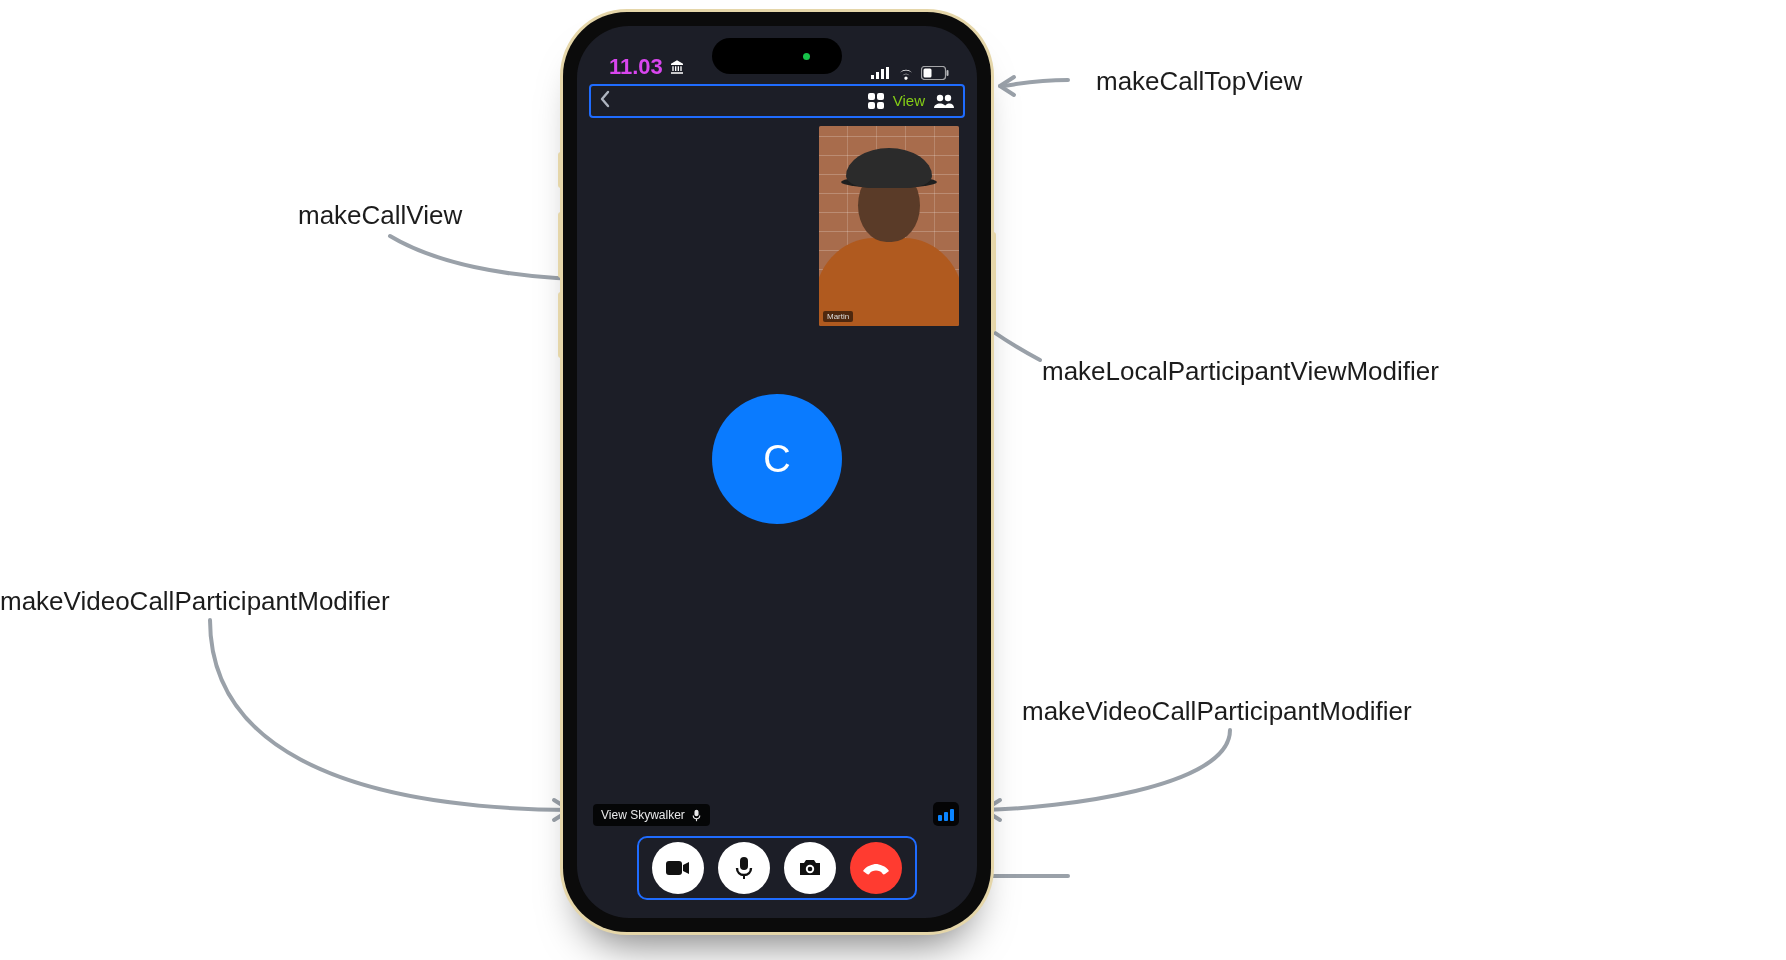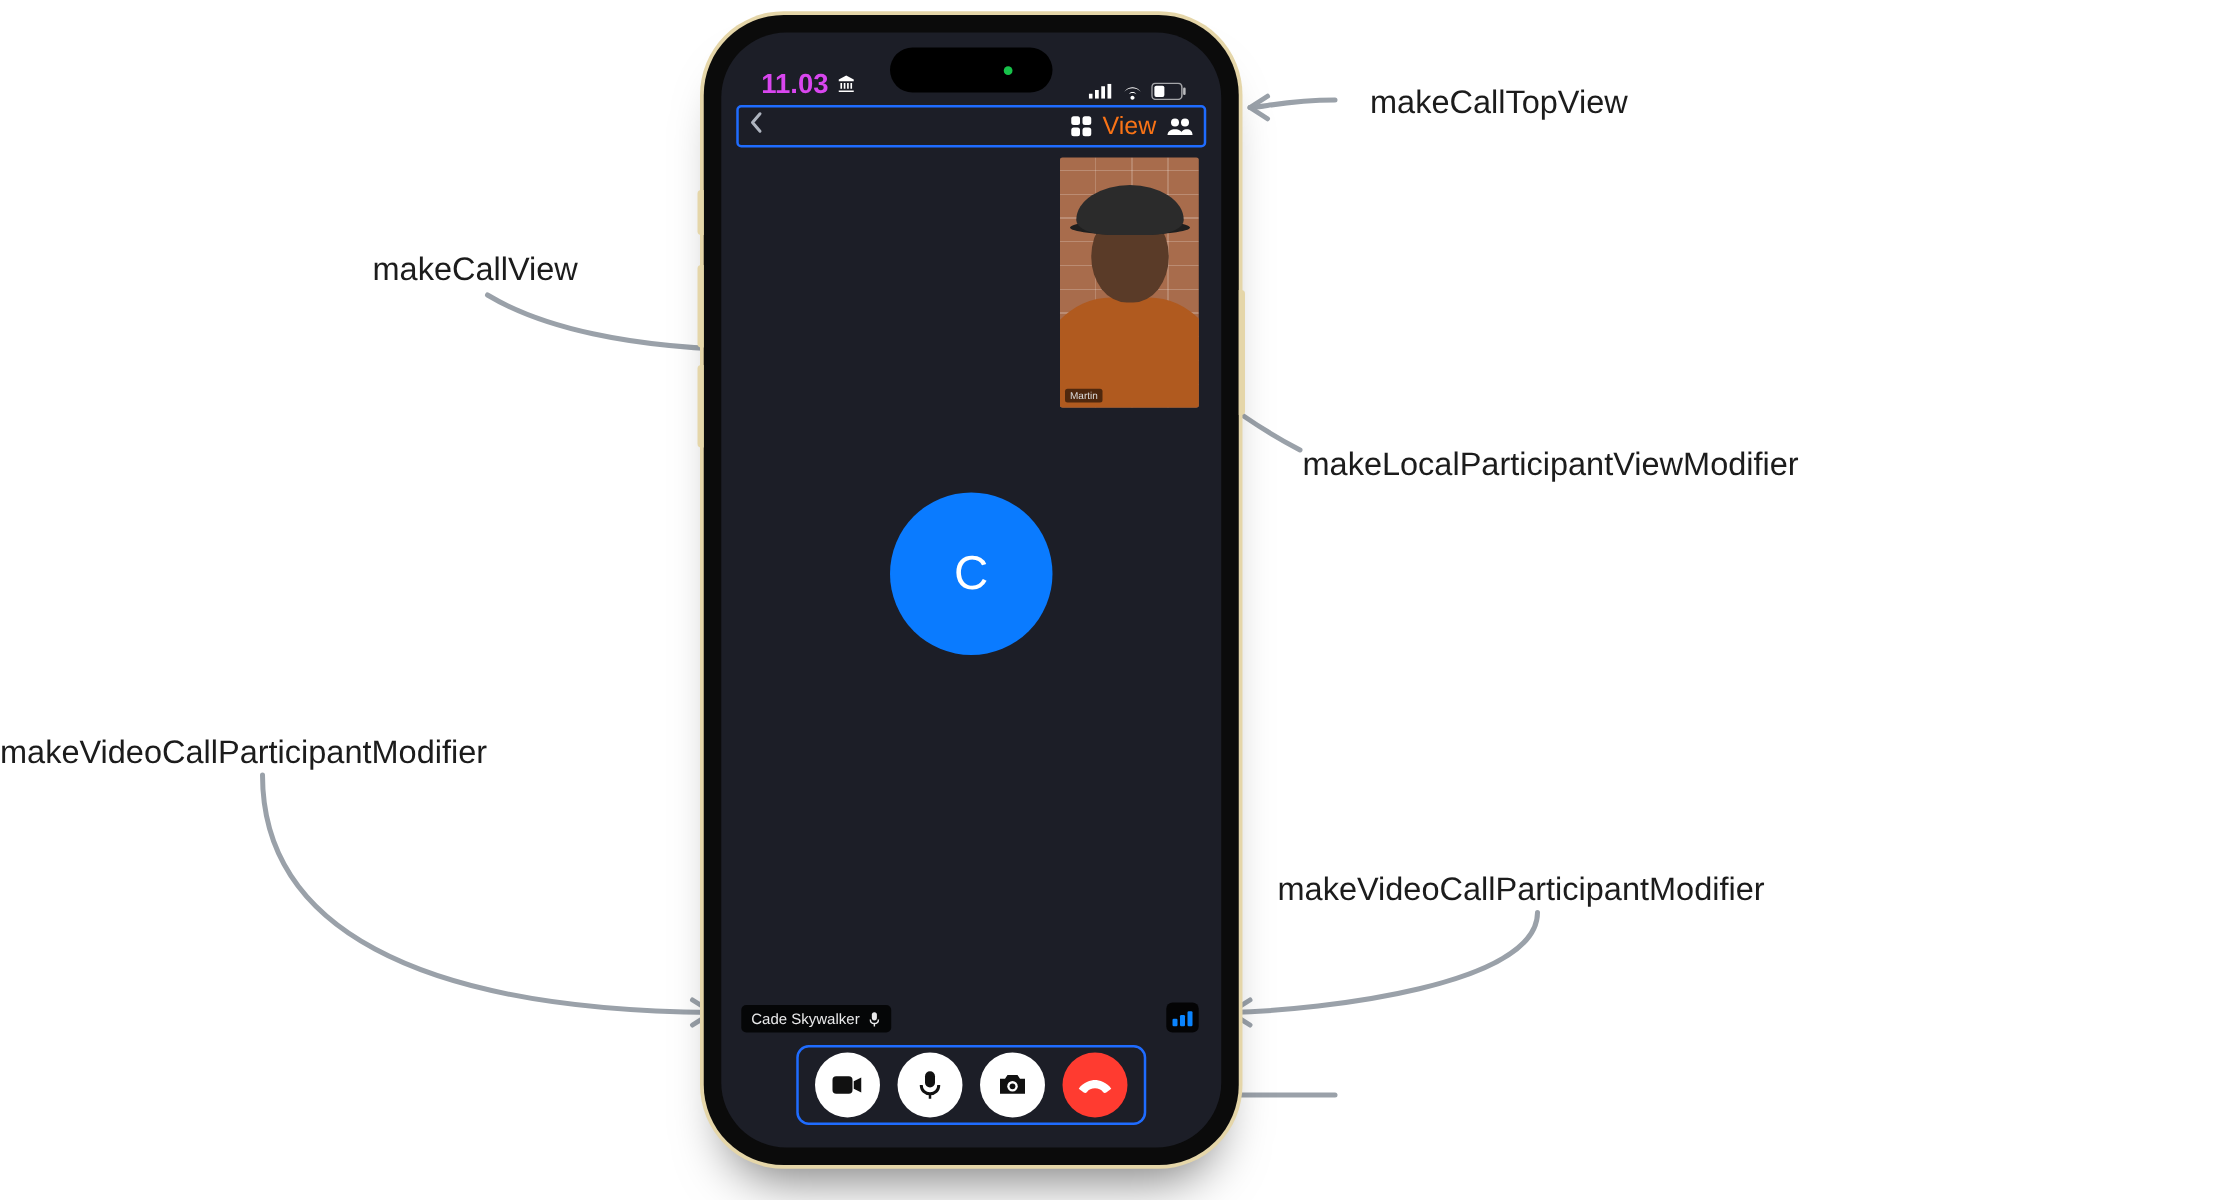--- a/index.html
+++ b/index.html
@@ -15,25 +15,25 @@
   .screen{position:relative;width:100%;height:100%;border-radius:52px;background:#1c1e27;overflow:hidden;}
   .notch{position:absolute;left:50%;top:12px;transform:translateX(-50%);width:130px;height:36px;background:#000;border-radius:20px;z-index:20;display:flex;align-items:center;justify-content:flex-end;padding-right:32px;}
   .notch .dot{width:7px;height:7px;border-radius:50%;background:#17c24a;}
   .statusbar{position:absolute;left:0;right:0;top:0;height:54px;display:flex;align-items:flex-end;justify-content:space-between;padding:0 28px 0 32px;color:#d946ef;font-weight:600;font-size:22px;z-index:15;}
   .sb-left{display:flex;align-items:center;gap:6px;}
   .sb-right{display:flex;align-items:center;gap:6px;}
   .sb-right svg{display:block;}
   
   .topview{position:absolute;left:12px;right:12px;top:58px;height:34px;border:2px solid #1f6cff;border-radius:4px;display:flex;align-items:center;justify-content:space-between;padding:0 8px;z-index:12;}
   .topview .back{color:#b9c0cc;font-size:20px;}
-  .topview .tv-right{display:flex;align-items:center;gap:8px;color:#f97316;font-size:20px;}
+  .topview .tv-right{display:flex;gap:8px;color:#84cc16;font-size:15px;}
   .tv-right .tile{display:inline-flex;align-items:center;}
   .tv-right svg{display:block;}
   
-  .pip{position:absolute;right:18px;top:100px;width:111px;height:200px;background:#7d4e3a;border-radius:2px;overflow:hidden;}
+  .pip{position:absolute;right:18px;top:100px;width:140px;height:200px;background:#7d4e3a;border-radius:2px;overflow:hidden;}
   .pip .wall{position:absolute;inset:0;background:linear-gradient(#a86c4c 0 100%);} 
   .pip .wall::before{content:"";position:absolute;inset:0;background:
     repeating-linear-gradient(0deg,transparent 0 18px,rgba(255,255,255,.22) 18px 19px),
     repeating-linear-gradient(90deg,transparent 0 28px,rgba(255,255,255,.18) 28px 29px);}
   .pip .head{position:absolute;left:50%;top:40px;transform:translateX(-50%);width:62px;height:76px;background:#5a3b28;border-radius:50% 50% 46% 46%/52% 52% 48% 48%;}
   .pip .cap{position:absolute;left:50%;top:22px;transform:translateX(-50%);width:86px;height:40px;background:#2b2b2b;border-radius:50% 50% 30% 30%/70% 70% 30% 30%;}
   .pip .capbrim{position:absolute;left:50%;top:50px;transform:translateX(-50%);width:96px;height:12px;background:#1f1f1f;border-radius:50%;}
   .pip .body{position:absolute;left:50%;top:112px;transform:translateX(-50%);width:150px;height:110px;background:#b05a1f;border-radius:40% 40% 10% 10%/60% 60% 10% 10%;}
   .pip .tag{position:absolute;left:4px;bottom:4px;background:rgba(0,0,0,.55);color:#ddd;font-size:8px;padding:1px 4px;border-radius:2px;}
   
@@ -159,21 +159,21 @@
         <div class="capbrim"></div>
         <div class="cap"></div>
         <div class="tag">Martin</div>
       </div>
 
       <div class="avatar">
         <span>C</span>
       </div>
 
       <div class="name-chip">
-        <span>Cade Skywalker</span>
+        <span>View Skywalker</span>
         <svg width="11" height="13" viewBox="0 0 12 16">
             <rect x="3.5" y="1" width="5" height="8" rx="2.5" fill="#e9e9ea"></rect>
             <path d="M2 8c0 2.6 1.8 4 4 4s4-1.4 4-4" stroke="#e9e9ea" stroke-width="1.4" fill="none"></path>
             <rect x="5.3" y="12" width="1.4" height="3" fill="#e9e9ea"></rect>
           </svg>
       </div>
 
       <div class="signal-chip">
         <span></span>
           <span></span>

